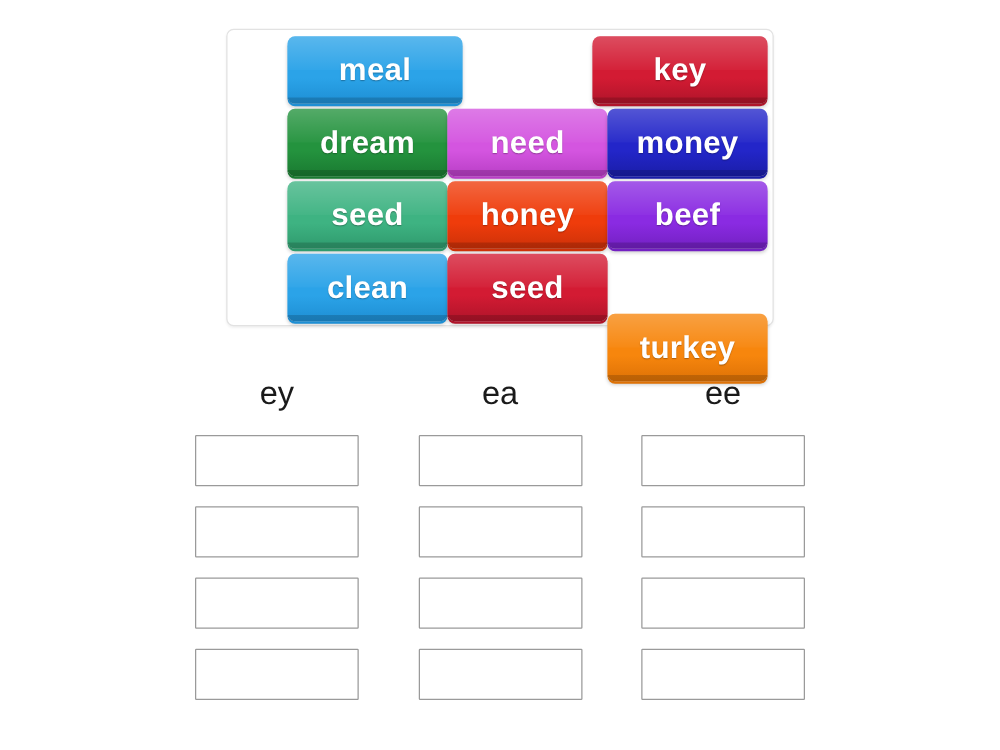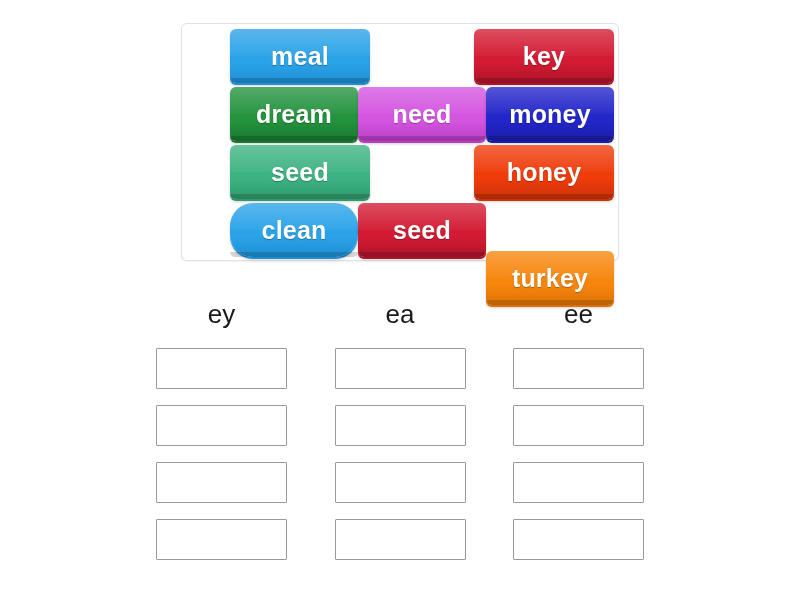--- a/index.html
+++ b/index.html
@@ -139,23 +139,26 @@
         <span>money</span>
       </div>
     </div>
     <div class="tile-row">
       <div class="tile" style="background: linear-gradient(rgb(62, 179, 130) 0%, rgb(62, 179, 130) 62%, rgb(47, 154, 109) 100%); box-shadow: rgb(47, 154, 109) 0px 2px 0px, rgba(0, 0, 0, 0.18) 0px 3px 3px;">
         <span>seed</span>
       </div>
       <div class="tile" style="background: linear-gradient(rgb(239, 60, 11) 0%, rgb(239, 60, 11) 62%, rgb(205, 49, 8) 100%); box-shadow: rgb(205, 49, 8) 0px 2px 0px, rgba(0, 0, 0, 0.18) 0px 3px 3px;">
         <span>honey</span>
       </div>
+      <div class="tile" style="background: linear-gradient(rgb(138, 43, 226) 0%, rgb(138, 43, 226) 62%, rgb(115, 32, 194) 100%); box-shadow: rgb(115, 32, 194) 0px 2px 0px, rgba(0, 0, 0, 0.18) 0px 3px 3px;">
+        <span>beef</span>
+      </div>
     </div>
     <div class="tile-row">
-      <div class="tile" style="background: linear-gradient(rgb(43, 163, 232) 0%, rgb(43, 163, 232) 62%, rgb(30, 143, 212) 100%); box-shadow: rgb(30, 143, 212) 0px 2px 0px, rgba(0, 0, 0, 0.18) 0px 3px 3px; border-radius: 23px;">
+      <div class="tile" style="background: linear-gradient(rgb(43, 163, 232) 0%, rgb(43, 163, 232) 62%, rgb(30, 143, 212) 100%); box-shadow: rgb(30, 143, 212) 0px 2px 0px, rgba(0, 0, 0, 0.18) 0px 3px 3px;">
         <span>clean</span>
       </div>
       <div class="tile" style="background: linear-gradient(rgb(211, 27, 51) 0%, rgb(211, 27, 51) 62%, rgb(176, 20, 42) 100%); box-shadow: rgb(176, 20, 42) 0px 2px 0px, rgba(0, 0, 0, 0.18) 0px 3px 3px;">
         <span>seed</span>
       </div>
       <div class="tile" style="background: linear-gradient(rgb(247, 134, 13) 0%, rgb(247, 134, 13) 62%, rgb(222, 114, 6) 100%); box-shadow: rgb(222, 114, 6) 0px 2px 0px, rgba(0, 0, 0, 0.18) 0px 3px 3px; margin-top: 48px;">
         <span>turkey</span>
       </div>
     </div>
   </div>

